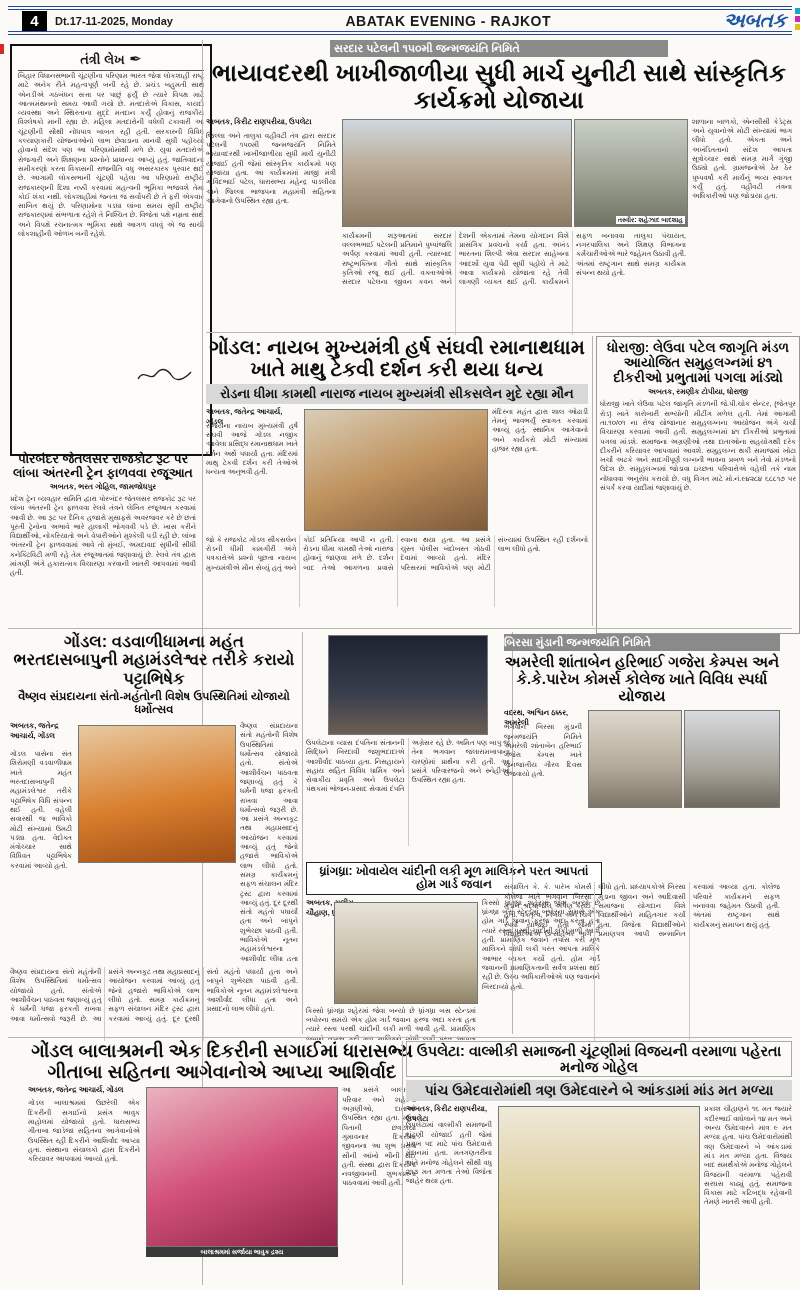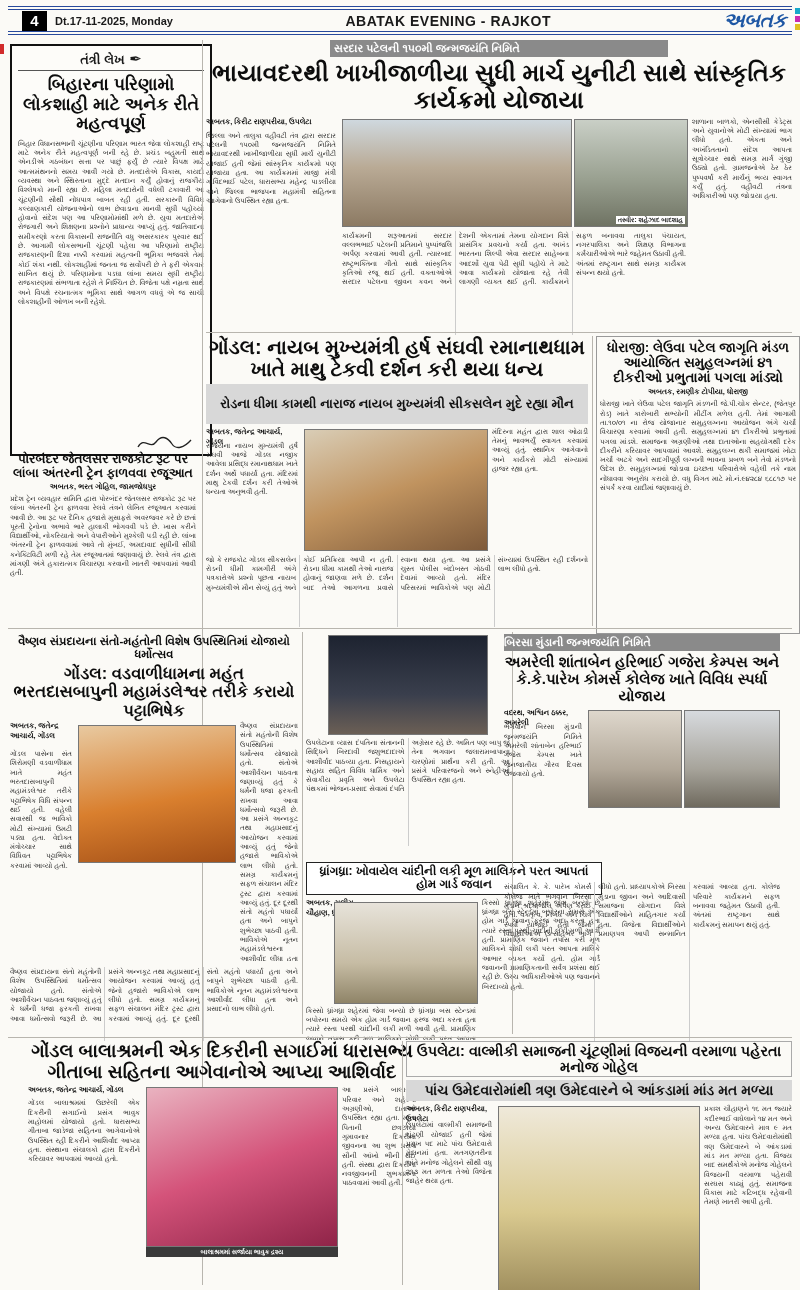--- a/index.html
+++ b/index.html
@@ -70,21 +70,20 @@
       <small class="masthead">EVENING - RAJKOT</small>
     </div>
     <div class="logo" style="margin-right:6px">અબતક</div>
   </div>
 
   <div class="abs edit-box" style="left:10px;top:44px;width:186px;height:400px;padding:4px 6px">
     <div style="text-align:center;border-bottom:1px solid #555;padding-bottom:2px">
       <span class="edit-label">તંત્રી લેખ</span>
       <span class="pen">✒</span>
     </div>
-    <div class="hl" style="font-size:17.5px;margin:4px 0 5px">બિહારના પરિણામો લોકશાહી માટે અનેક રીતે મહત્વપૂર્ણ</div>
     <div class="body-sm" style="height:295px">બિહાર વિધાનસભાની ચૂંટણીના પરિણામ ભારત જેવા લોકશાહી રાષ્ટ્ર માટે અનેક રીતે મહત્વપૂર્ણ બની રહે છે. પ્રચંડ બહુમતી સાથે એનડીએ ગઠબંધન સત્તા પર પાછું ફર્યું છે ત્યારે વિપક્ષ માટે આત્મમંથનનો સમય આવી ગયો છે. મતદારોએ વિકાસ, કાયદો વ્યવસ્થા અને સ્થિરતાના મુદ્દે મતદાન કર્યું હોવાનું રાજકીય વિશ્લેષકો માની રહ્યા છે. મહિલા મતદારોની વધેલી ટકાવારી આ ચૂંટણીની સૌથી નોંધપાત્ર બાબત રહી હતી. સરકારની વિવિધ કલ્યાણકારી યોજનાઓનો લાભ છેવાડાના માનવી સુધી પહોંચ્યો હોવાનો સંદેશ પણ આ પરિણામોમાંથી મળે છે. યુવા મતદારોએ રોજગારી અને શિક્ષણના પ્રશ્નોને પ્રાધાન્ય આપ્યું હતું. જાતિવાદના સમીકરણો કરતા વિકાસની રાજનીતિ વધુ અસરકારક પુરવાર થઈ છે. આગામી લોકસભાની ચૂંટણી પહેલા આ પરિણામો રાષ્ટ્રીય રાજકારણની દિશા નક્કી કરવામાં મહત્વની ભૂમિકા ભજવશે તેમાં કોઈ શંકા નથી. લોકશાહીમાં જનતા જ સર્વોપરી છે તે ફરી એકવાર સાબિત થયું છે. પરિણામોના પડઘા લાંબા સમય સુધી રાષ્ટ્રીય રાજકારણમાં સંભળાતા રહેશે તે નિશ્ચિત છે. વિજેતા પક્ષે નમ્રતા સાથે અને વિપક્ષે રચનાત્મક ભૂમિકા સાથે આગળ વધવું એ જ સાચી લોકશાહીની ઓળખ બની રહેશે.</div>
     <div style="text-align:right;padding-right:10px">
       <svg width="60" height="18" viewBox="0 0 60 18">
         <path d="M4 13 C 10 2, 16 16, 22 8 S 34 4, 38 10 S 50 14, 57 6" stroke="#222" stroke-width="1.3" fill="none"></path>
       </svg>
     </div>
   </div>
 
   <div class="abs" style="left:10px;top:452px;width:186px;height:170px">
     <div class="hl" style="font-size:12.5px">પોરબંદર જેતલસર રાજકોટ રૂટ પર લાંબા અંતરની ટ્રેન ફાળવવા રજૂઆત</div>
@@ -106,43 +105,43 @@
       </div>
       <div class="body-sm" style="position:absolute;left:486px;top:0;width:100px;height:218px">શાળાના બાળકો, એનસીસી કેડેટ્સ અને યુવાનોએ મોટી સંખ્યામાં ભાગ લીધો હતો. એકતા અને અખંડિતતાનો સંદેશ આપતા સૂત્રોચ્ચાર સાથે સમગ્ર માર્ગ ગુંજી ઉઠ્યો હતો. ગ્રામજનોએ ઠેર ઠેર પુષ્પવર્ષા કરી માર્ચનું ભવ્ય સ્વાગત કર્યું હતું. વહીવટી તંત્રના અધિકારીઓ પણ જોડાયા હતા.</div>
       <div class="body-sm cols3" style="position:absolute;left:136px;top:114px;width:344px;height:104px">કાર્યક્રમની શરૂઆતમાં સરદાર વલ્લભભાઈ પટેલની પ્રતિમાને પુષ્પાંજલિ અર્પણ કરવામાં આવી હતી. ત્યારબાદ રાષ્ટ્રભક્તિના ગીતો સાથે સાંસ્કૃતિક કૃતિઓ રજૂ થઈ હતી. વક્તાઓએ સરદાર પટેલના જીવન કવન અને દેશની એકતામાં તેમના યોગદાન વિશે પ્રાસંગિક પ્રવચનો કર્યા હતા. અખંડ ભારતના શિલ્પી એવા સરદાર સાહેબના આદર્શો યુવા પેઢી સુધી પહોંચે તે માટે આવા કાર્યક્રમો યોજાતા રહે તેવી લાગણી વ્યક્ત થઈ હતી. કાર્યક્રમને સફળ બનાવવા તાલુકા પંચાયત, નગરપાલિકા અને શિક્ષણ વિભાગના કર્મચારીઓએ ભારે જહેમત ઉઠાવી હતી. અંતમાં રાષ્ટ્રગાન સાથે સમગ્ર કાર્યક્રમ સંપન્ન થયો હતો.</div>
     </div>
   </div>
 
   <div class="hline" style="left:206px;top:332px;width:586px"></div>
 
   <div class="abs" style="left:206px;top:336px;width:382px;height:290px">
     <div class="hl" style="font-size:20px">ગોંડલ: નાયબ મુખ્યમંત્રી હર્ષ સંઘવી રમાનાથધામ ખાતે માથુ ટેકવી દર્શન કરી થયા ધન્ય</div>
-    <div class="sub-light" style="font-size:13px;padding:12px 0;margin:3px 0">રોડના ધીમા કામથી નારાજ નાયબ મુખ્યમંત્રી સીકસલેન મુદે રહ્યા મૌન</div>
+    <div class="sub-light" style="font-size:13px;padding:2px 0;margin:3px 0">રોડના ધીમા કામથી નારાજ નાયબ મુખ્યમંત્રી સીકસલેન મુદે રહ્યા મૌન</div>
     <div style="position:relative;height:200px">
       <div class="byline" style="position:absolute;left:0;top:0;width:92px">અબતક, જતેન્દ્ર આચાર્ય, ગોંડલ</div>
       <div class="body-sm" style="position:absolute;left:0;top:14px;width:92px;height:110px">રાજ્યના નાયબ મુખ્યમંત્રી હર્ષ સંઘવી આજે ગોંડલ નજીક આવેલા પ્રસિદ્ધ રમાનાથધામ ખાતે દર્શન અર્થે પધાર્યા હતા. મંદિરમાં માથુ ટેકવી દર્શન કરી તેઓએ ધન્યતા અનુભવી હતી.</div>
       <div class="photo ph-garland abs" style="left:98px;top:2px;width:182px;height:120px"></div>
       <div class="body-sm" style="position:absolute;left:286px;top:0;width:96px;height:124px">મંદિરના મહંત દ્વારા શાલ ઓઢાડી તેમનું ભાવભર્યું સ્વાગત કરવામાં આવ્યું હતું. સ્થાનિક આગેવાનો અને કાર્યકરો મોટી સંખ્યામાં હાજર રહ્યા હતા.</div>
       <div class="body-sm cols4" style="position:absolute;left:0;top:128px;width:382px;height:72px">જો કે રાજકોટ ગોંડલ સીકસલેન રોડની ધીમી કામગીરી અંગે પત્રકારોએ પ્રશ્નો પૂછતા નાયબ મુખ્યમંત્રીએ મૌન સેવ્યું હતું અને કોઈ પ્રતિક્રિયા આપી ન હતી. રોડના ધીમા કામથી તેઓ નારાજ હોવાનું જાણવા મળે છે. દર્શન બાદ તેઓ આગળના પ્રવાસે રવાના થયા હતા. આ પ્રસંગે ચુસ્ત પોલીસ બંદોબસ્ત ગોઠવી દેવામાં આવ્યો હતો. મંદિર પરિસરમાં ભાવિકોએ પણ મોટી સંખ્યામાં ઉપસ્થિત રહી દર્શનનો લાભ લીધો હતો.</div>
     </div>
   </div>
 
   <div class="vline" style="left:592px;top:336px;height:290px"></div>
 
   <div class="abs" style="left:596px;top:336px;width:196px;height:290px;border:1px solid #999;padding:3px">
     <div class="hl" style="font-size:13.5px">ધોરાજી: લેઉવા પટેલ જાગૃતિ મંડળ આયોજિત સમુહલગ્નમાં ૪૧ દીકરીઓ પ્રભુતામાં પગલા માંડ્યો</div>
     <div class="byline" style="text-align:center;margin:2px 0">અબતક, રમણીક ટોપીયા, ધોરાજી</div>
     <div class="body-sm" style="height:222px">ધોરાજી ખાતે લેઉવા પટેલ જાગૃતિ મંડળની જે.પી.ચોક સેન્ટર, (જેતપુર રોડ) ખાતે કારોબારી સભ્યોની મીટીંગ મળેલ હતી. તેમાં આગામી તા.૧૦/૦૧ ના રોજ યોજાનાર સમુહલગ્નના આયોજન અંગે ચર્ચા વિચારણા કરવામાં આવી હતી. સમુહલગ્નમાં ૪૧ દીકરીઓ પ્રભુતામાં પગલા માંડશે. સમાજના અગ્રણીઓ તથા દાતાઓના સહયોગથી દરેક દીકરીને કરિયાવર આપવામાં આવશે. સમુહલગ્ન થકી સમાજમાં ખોટા ખર્ચા અટકે અને સાદગીપૂર્ણ લગ્નની ભાવના પ્રબળ બને તેવો મંડળનો ઉદેશ છે. સમુહલગ્નમાં જોડાવા ઇચ્છતા પરિવારોએ વહેલી તકે નામ નોંધાવવા અનુરોધ કરાયો છે. વધુ વિગત માટે મો.નં.૯૪૨૮૪ ૬૮૮૧૭ પર સંપર્ક કરવા યાદીમાં જણાવાયું છે.</div>
   </div>
 
   <div class="hline" style="left:8px;top:628px;width:784px"></div>
 
   <div class="abs" style="left:10px;top:632px;width:288px;height:402px">
+    <div class="hl" style="font-size:16.5px">ગોંડલ: વડવાળીધામના મહંત ભરતદાસબાપુની મહામંડલેશ્વર તરીકે કરાયો પટ્ટાભિષેક</div>
     <div class="hl" style="font-size:11.5px;margin:3px 0">વૈષ્ણવ સંપ્રદાયના સંતો-મહંતોની વિશેષ ઉપસ્થિતિમાં યોજાયો ધર્મોત્સવ</div>
-    <div class="hl" style="font-size:16.5px">ગોંડલ: વડવાળીધામના મહંત ભરતદાસબાપુની મહામંડલેશ્વર તરીકે કરાયો પટ્ટાભિષેક</div>
     <div style="position:relative;height:322px">
       <div class="byline" style="position:absolute;left:0;top:2px;width:62px">અબતક, જતેન્દ્ર આચાર્ય, ગોંડલ</div>
       <div class="body-sm" style="position:absolute;left:0;top:30px;width:62px;height:210px">ગોંડલ પાસેના સંત શિરોમણી વડવાળીધામ ખાતે મહંત ભરતદાસબાપુની મહામંડલેશ્વર તરીકે પટ્ટાભિષેક વિધિ સંપન્ન થઈ હતી. વહેલી સવારથી જ ભાવિકો મોટી સંખ્યામાં ઉમટી પડ્યા હતા. વેદોક્ત મંત્રોચ્ચાર સાથે વિધિવત પટ્ટાભિષેક કરવામાં આવ્યો હતો.</div>
       <div class="photo ph-saffron abs" style="left:68px;top:6px;width:156px;height:136px"></div>
       <div class="body-sm" style="position:absolute;left:230px;top:2px;width:58px;height:240px">વૈષ્ણવ સંપ્રદાયના સંતો મહંતોની વિશેષ ઉપસ્થિતિમાં ધર્મોત્સવ યોજાયો હતો. સંતોએ આશીર્વચન પાઠવતા જણાવ્યું હતું કે ધર્મની ધજા ફરકતી રાખવા આવા ધર્મોત્સવો જરૂરી છે. આ પ્રસંગે અન્નકૂટ તથા મહાપ્રસાદનું આયોજન કરવામાં આવ્યું હતું જેનો હજારો ભાવિકોએ લાભ લીધો હતો. સમગ્ર કાર્યક્રમનું સફળ સંચાલન મંદિર ટ્રસ્ટ દ્વારા કરવામાં આવ્યું હતું. દૂર દૂરથી સંતો મહંતો પધાર્યા હતા અને બાપુને શુભેચ્છા પાઠવી હતી. ભાવિકોએ નૂતન મહામંડલેશ્વરના આશીર્વાદ લીધા હતા અને પ્રસાદનો લાભ લીધો હતો.</div>
       <div class="body-sm cols3" style="position:absolute;left:0;top:248px;width:288px;height:74px">વૈષ્ણવ સંપ્રદાયના સંતો મહંતોની વિશેષ ઉપસ્થિતિમાં ધર્મોત્સવ યોજાયો હતો. સંતોએ આશીર્વચન પાઠવતા જણાવ્યું હતું કે ધર્મની ધજા ફરકતી રાખવા આવા ધર્મોત્સવો જરૂરી છે. આ પ્રસંગે અન્નકૂટ તથા મહાપ્રસાદનું આયોજન કરવામાં આવ્યું હતું જેનો હજારો ભાવિકોએ લાભ લીધો હતો. સમગ્ર કાર્યક્રમનું સફળ સંચાલન મંદિર ટ્રસ્ટ દ્વારા કરવામાં આવ્યું હતું. દૂર દૂરથી સંતો મહંતો પધાર્યા હતા અને બાપુને શુભેચ્છા પાઠવી હતી. ભાવિકોએ નૂતન મહામંડલેશ્વરના આશીર્વાદ લીધા હતા અને પ્રસાદનો લાભ લીધો હતો.</div>
     </div>
   </div>
 
   <div class="vline" style="left:302px;top:632px;height:402px"></div>

